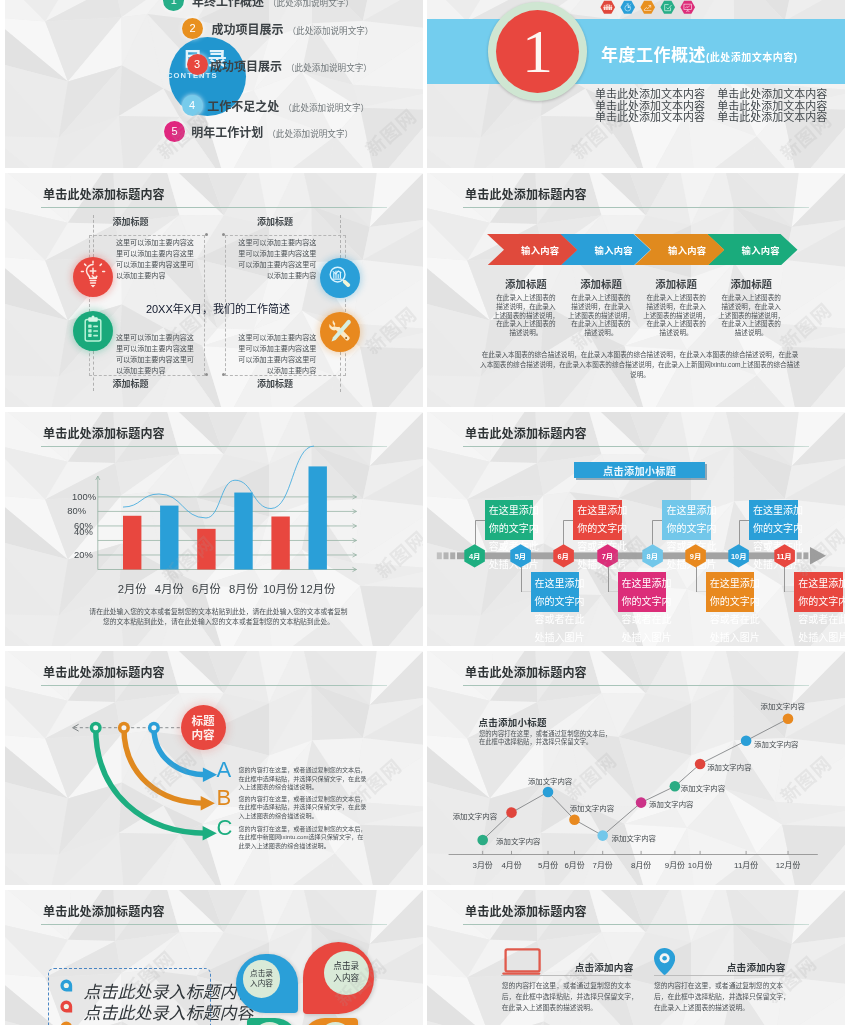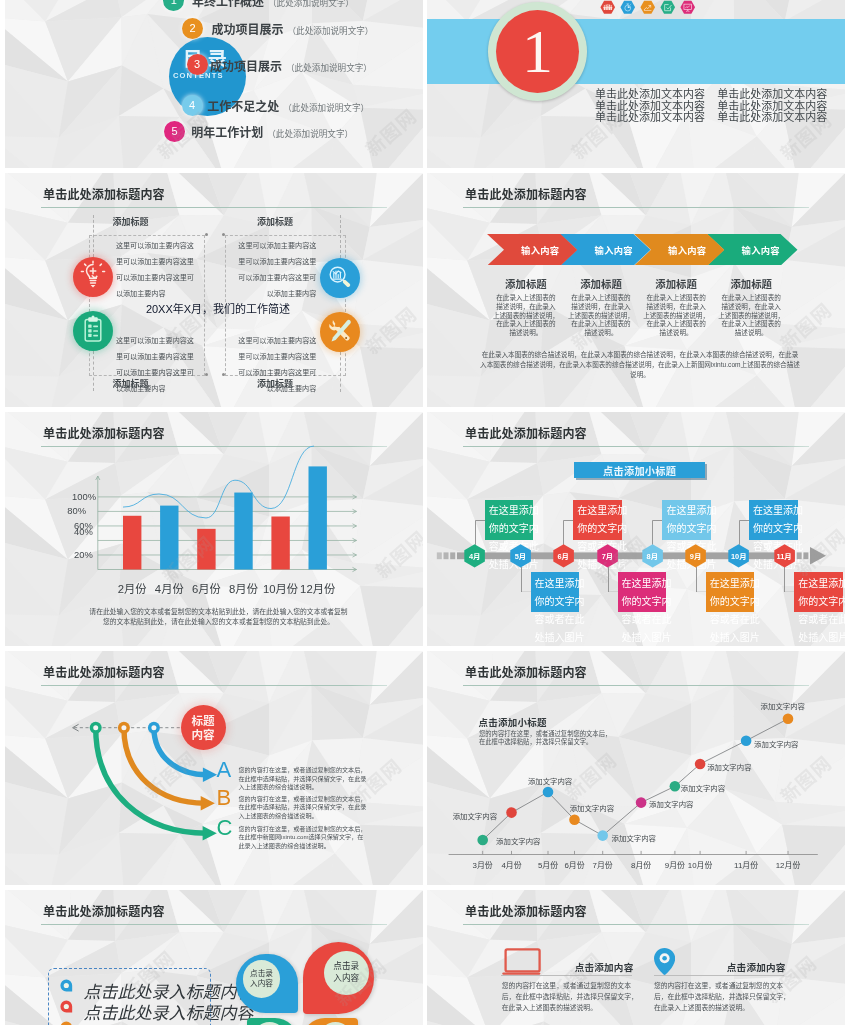--- a/index.html
+++ b/index.html
@@ -38,21 +38,21 @@
   .s2 .hd{position:absolute;color:#fff;font-weight:700;font-size:17px;letter-spacing:.5px;}
   .s2 .hdsub{font-size:10px;font-weight:700;}
   .s2 .body{position:absolute;color:#3f4549;font-size:11px;line-height:11.6px;white-space:pre;}
   .hexrow{position:absolute;display:flex;gap:5px;}
   .hex{width:17px;height:19px;position:relative;}
 
   
   .s3 .iconc{position:absolute;border-radius:50%;}
   .s3 .dbox{position:absolute;border:1px dashed #b6b6b6;}
   .s3 .cap{position:absolute;font-size:9px;font-weight:700;color:#43494d;white-space:nowrap;}
-  .s3 .txt{position:absolute;font-size:7.1px;line-height:16px;color:#4a5054;}
+  .s3 .txt{position:absolute;font-size:7.1px;line-height:11px;color:#4a5054;}
   .s3 .center{position:absolute;font-size:11px;font-weight:400;color:#0f172a;white-space:nowrap;}
   .s3 .dot{position:absolute;width:3px;height:3px;border-radius:50%;background:#8d8d8d;}
   .s3 .vl{position:absolute;width:1px;border-left:1px dashed #b0b0b0;}
 
   
   .s4 .chev{position:absolute;height:31.7px;color:#fff;font-size:9.3px;font-weight:700;
             display:flex;align-items:center;justify-content:center;letter-spacing:.3px;}
   .s4 .ct4{position:absolute;font-size:10.4px;font-weight:700;color:#3f4549;text-align:center;width:86px;}
   .s4 .bt4{position:absolute;font-size:6.6px;line-height:8.8px;color:#4c5256;text-align:center;width:86px;}
   .s4 .foot{position:absolute;font-size:6.6px;line-height:10.2px;color:#4c5256;text-align:center;}
@@ -186,21 +186,21 @@
       </g>
     </defs>
   </svg>
 <div class="sheet">
 <section class="slide s1" style="left:5px;top:-66px">
       <div class="bgwrap"><svg viewBox="0 0 418 234" width="418" height="234">
           <use href="#lowpoly"></use>
         </svg></div>
       <div class="bigcircle" style="left:164px;top:103px;width:77px;height:79px"></div>
       <div class="contents-cn" style="left:178.1px;top:116.3px">目录</div>
-      <div class="contents-en" style="left:168px;top:138.3px">CONTENTS</div>
+      <div class="contents-en" style="left:162px;top:138.3px">CONTENTS</div>
       <div class="numc" style="left:158.2px;top:56.3px;width:21px;height:21px;line-height:21px;background:#27ae88">1</div>
       <div class="itemtitle" style="left:187px;top:58.3px"><span>年终工作概述</span><span class="itemsub">（此处添加说明文字）</span></div>
       <div class="numc" style="left:177px;top:84.1px;width:21px;height:21px;line-height:21px;background:#e8901f">2</div>
       <div class="itemtitle" style="left:206.5px;top:86.1px"><span>成功项目展示</span><span class="itemsub">（此处添加说明文字）</span></div>
       <div class="numc" style="left:181.5px;top:119.5px;width:21px;height:21px;line-height:21px;background:#e8473f">3</div>
       <div class="itemtitle" style="left:205px;top:123px"><span>成功项目展示</span><span class="itemsub">（此处添加说明文字）</span></div>
       <div class="numc" style="left:176.5px;top:160.9px;width:21px;height:21px;line-height:21px;background:#77cbeb">4</div>
       <div class="itemtitle" style="left:202.2px;top:162.9px"><span>工作不足之处</span><span class="itemsub">（此处添加说明文字）</span></div>
       <div class="numc" style="left:159px;top:187px;width:21px;height:21px;line-height:21px;background:#e0277f">5</div>
       <div class="itemtitle" style="left:186.2px;top:189px"><span>明年工作计划</span><span class="itemsub">（此处添加说明文字）</span></div>
@@ -253,20 +253,21 @@
             <g fill="none" stroke="#fde0ef" stroke-width=".9">
               <rect x="5.6" y="5.6" width="10.8" height="7.5"></rect>
               <path d="M11 13.1v2.1M8.6 16l2.4-.8 2.4.8"></path>
               <path d="M7.6 11.3l2-2.2 1.6 1.3 2.9-3"></path>
             </g>
           </svg></span>
       </div>
       <div class="ring" style="left:61px;top:67.5px;width:99px;height:99px"></div>
       <div class="inner" style="left:69px;top:75.5px;width:83px;height:83px"></div>
       <div class="bignum" style="left:69px;top:79px;width:83px;line-height:76px">1</div>
+      <div class="hd" style="left:174px;top:107px"><span>年度工作概述</span><span class="hdsub">(此处添加文本内容)</span></div>
       <div class="body" style="left:168px;top:155px">单击此处添加文本内容    单击此处添加文本内容</div>
       <div class="body" style="left:168px;top:166.5px">单击此处添加文本内容    单击此处添加文本内容</div>
       <div class="body" style="left:168px;top:178px">单击此处添加文本内容    单击此处添加文本内容</div>
       <div class="wm" style="left:139px;top:187px">新图网</div>
       <div class="wm" style="left:348px;top:188px">新图网</div>
     </section>
 <section class="slide s3" style="left:5px;top:173px">
       <div class="bgwrap"><svg viewBox="0 0 418 234" width="418" height="234">
           <use href="#lowpoly"></use>
         </svg></div>

